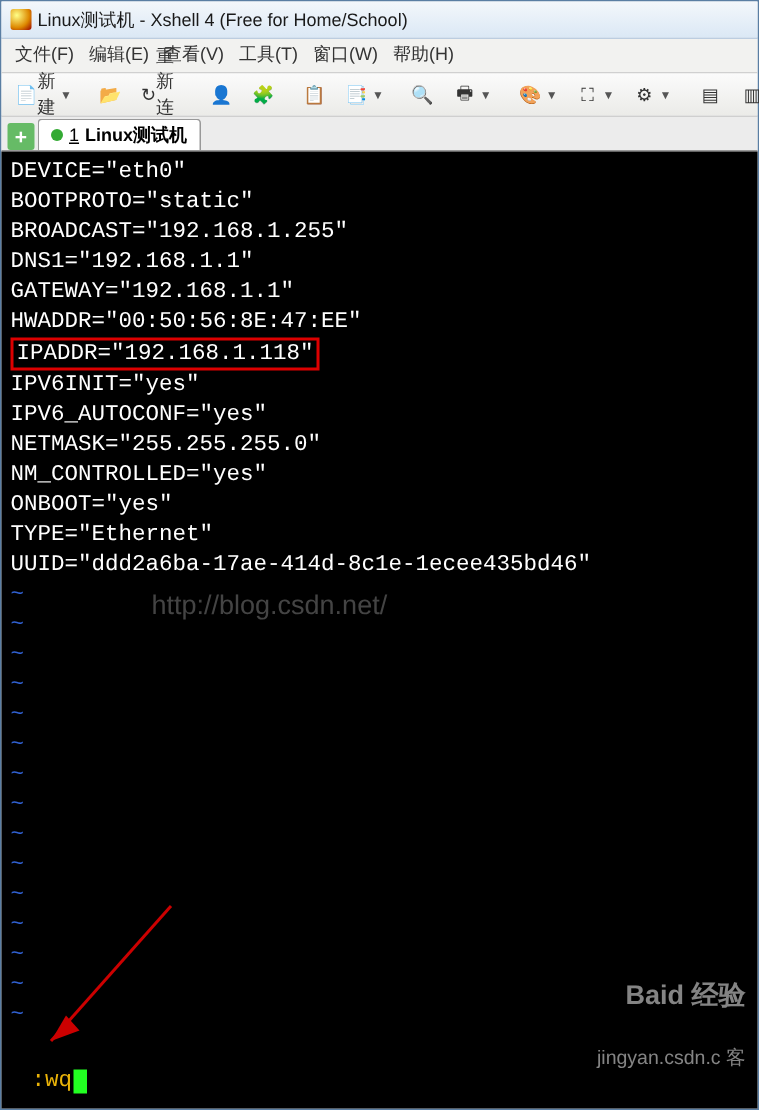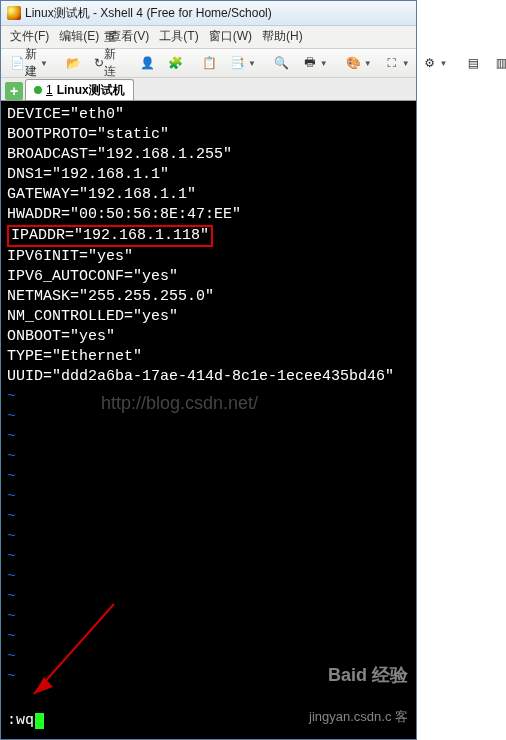--- a/index.html
+++ b/index.html
@@ -1,37 +1,37 @@
 <!DOCTYPE html>
 <html><head>
 <meta charset="utf-8">
 <style>
 html,body{margin:0;padding:0;width:506px;height:740px;overflow:hidden;font-family:"Microsoft YaHei","SimSun",Tahoma,sans-serif;background:#fff}
-.window{width:417px;height:740px;display:flex;flex-direction:column;border:1px solid #5a7ea3;box-sizing:border-box}
+.window{width:506px;height:740px;display:flex;flex-direction:column;border:1px solid #5a7ea3;box-sizing:border-box}
 .titlebar{height:24px;background:linear-gradient(#f3f7fb,#dbe8f5);display:flex;align-items:center;padding:0 6px;font-size:12px;color:#1a1a1a;border-bottom:1px solid #bccde0}
 .titlebar .logo{width:14px;height:14px;background:radial-gradient(circle at 30% 30%,#ff8,#d80 60%,#900);border-radius:2px;margin-right:4px;flex-shrink:0}
 .menubar{height:22px;background:#f2f2f0;display:flex;align-items:flex-start;padding:0 4px;font-size:12px;color:#333;border-bottom:1px solid #d0d0d0}
 .menu-item{padding:2px 5px;cursor:default}
 .toolbar{height:28px;background:linear-gradient(#fbfbfb,#ebebe8);display:flex;align-items:center;padding:0 4px;border-bottom:1px solid #cfcfcf;gap:2px}
 .tbtn{height:22px;display:flex;align-items:center;padding:0 4px;border:1px solid transparent;border-radius:3px;cursor:default;font-size:12px;color:#333}
 .tbtn .ico{width:16px;height:16px;display:flex;align-items:center;justify-content:center;font-size:12px}
 .sep{width:1px;height:20px;background:#ccc;margin:0 2px}
 .dropdown-arrow{font-size:8px;margin-left:2px;color:#555}
 .tabbar{height:22px;background:#ececec;display:flex;align-items:flex-end;padding-left:4px;border-bottom:1px solid #999}
 .tab-add{width:18px;height:18px;background:#6b6;color:#fff;font-weight:bold;display:flex;align-items:center;justify-content:center;border-radius:2px;margin-right:2px;font-size:14px}
 .tab{height:20px;background:#fff;border:1px solid #999;border-bottom:none;border-radius:3px 3px 0 0;display:flex;align-items:center;padding:0 8px;font-size:12px;gap:4px}
 .tab .dot{width:8px;height:8px;border-radius:50%;background:#3a3}
 .terminal{flex:1;background:#000;color:#fff;font-family:"Courier New",monospace;font-size:15px;line-height:20px;padding:4px 6px;position:relative;overflow:hidden;white-space:pre}
 .hl{border:2px solid #d00;padding:0 2px;display:inline-block;line-height:18px}
 .tilde{color:#3060d0}
 .watermark1{position:absolute;top:292px;left:100px;color:rgba(150,150,150,0.45);font-family:Arial,sans-serif;font-size:18px;pointer-events:none}
 .arrow-svg{position:absolute;left:18px;bottom:30px;pointer-events:none}
-.cmdline{position:absolute;left:6px;bottom:8px;color:#ffffff}
+.cmdline{position:absolute;left:20px;bottom:8px;color:#eab308}
 .cursor{display:inline-block;width:9px;height:16px;background:#2f2;vertical-align:text-bottom;margin-left:1px}
-.watermark2{position:absolute;right:8px;bottom:1px;color:rgba(220,220,220,0.6);font-family:Arial,sans-serif;font-size:13px;text-align:right;line-height:14px;pointer-events:none}
+.watermark2{position:absolute;right:8px;bottom:13px;color:rgba(220,220,220,0.6);font-family:Arial,sans-serif;font-size:13px;text-align:right;line-height:14px;pointer-events:none}
 .watermark2 .big{font-size:18px;font-weight:bold}
 </style>
 </head>
 <body>
 
 <div class="window">
 
  <div class="titlebar">
   <div class="logo"></div>
   <span>Linux测试机 - Xshell 4 (Free for Home/School)</span>

